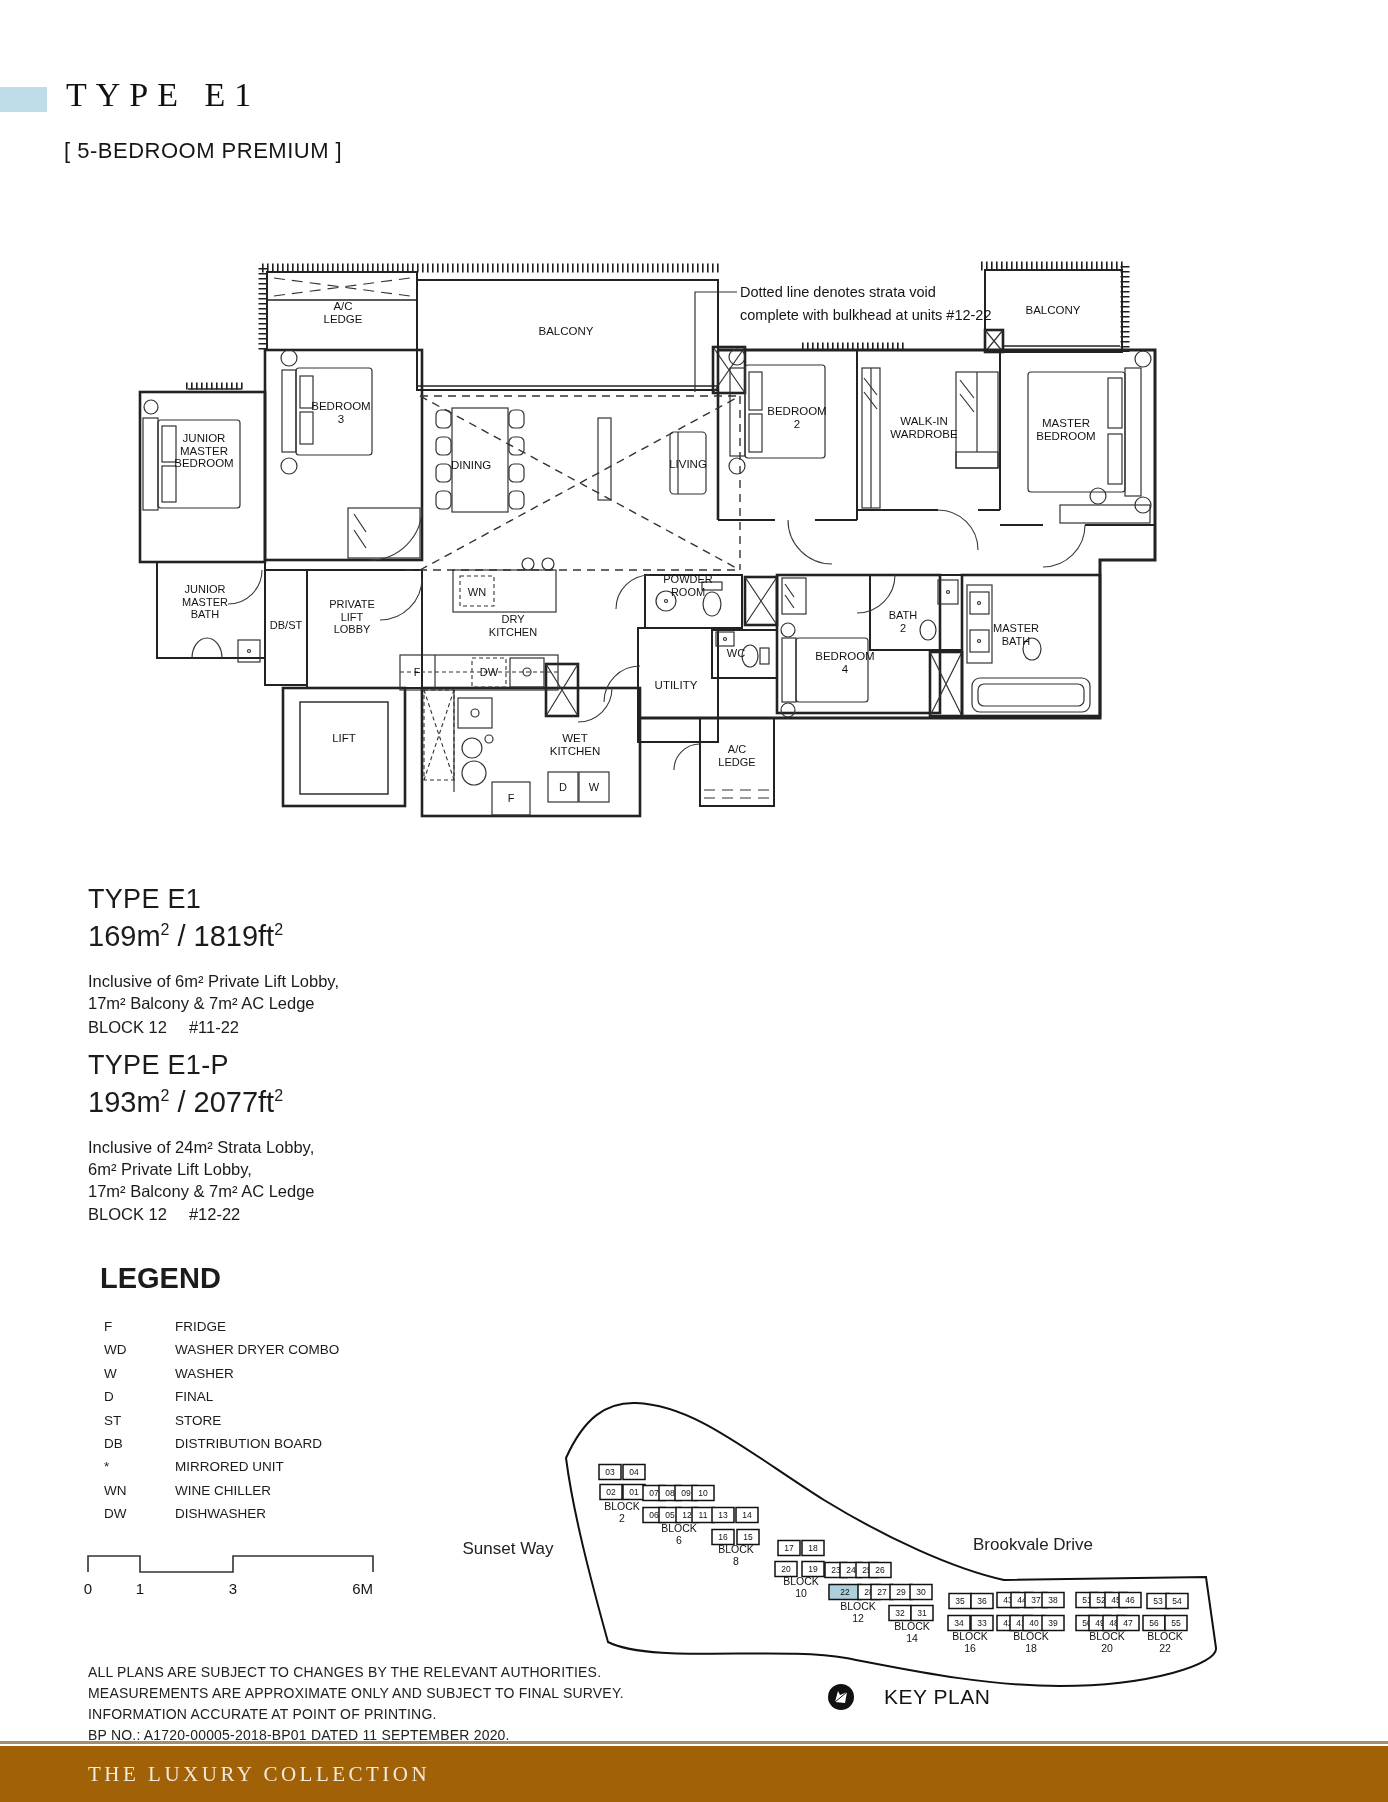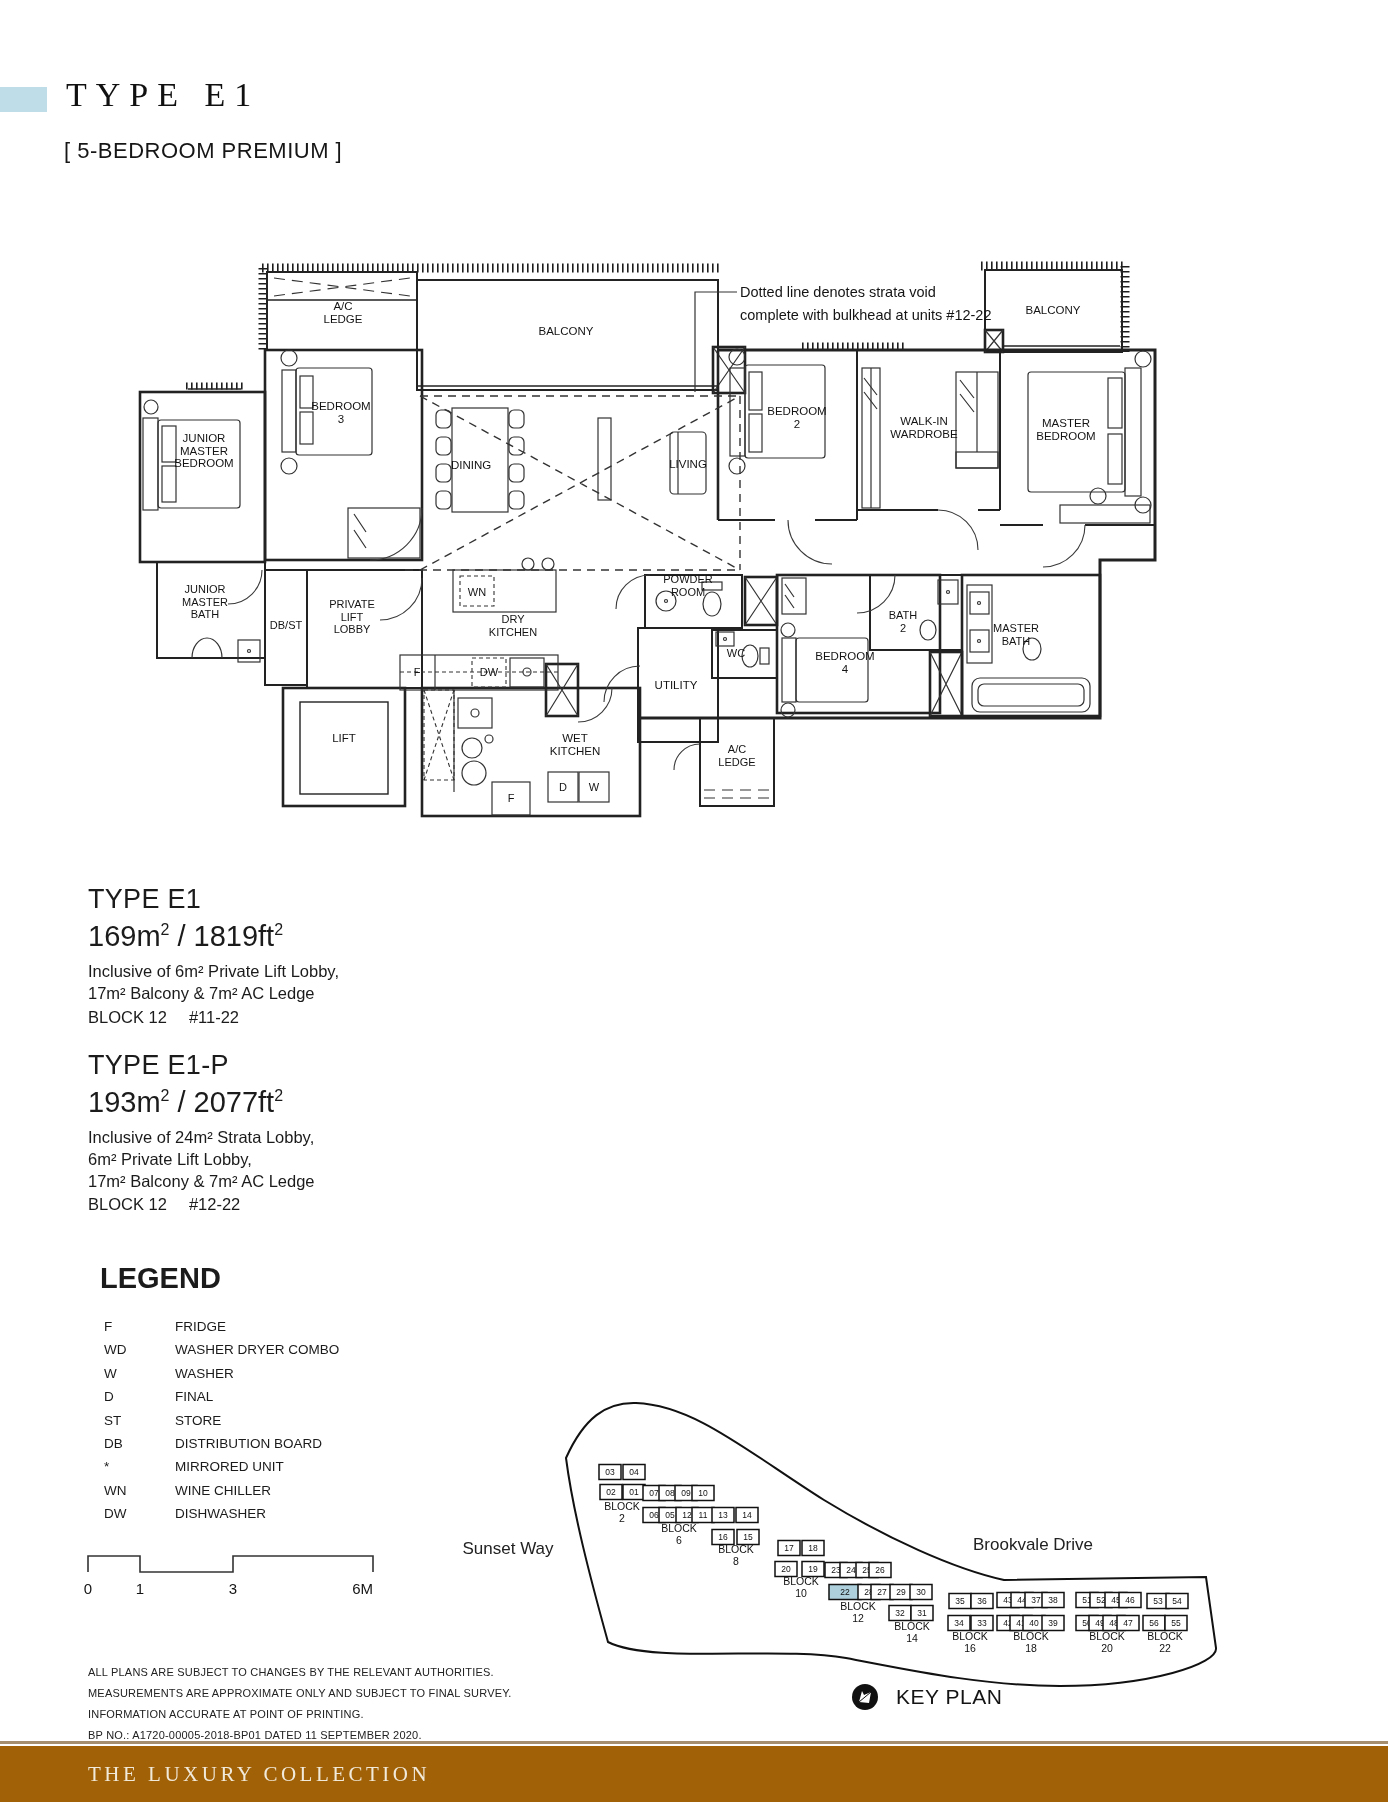--- a/index.html
+++ b/index.html
@@ -26,44 +26,44 @@
   .lbl{fill:#141414}
   .ann{font-size:14.5px;fill:#141414}
 
   .typeblock{position:absolute;left:88px;}
   #type-e1{top:884px}
   #type-e1p{top:1050px}
   .typeblock h3{margin:0;font-size:27px;font-weight:normal;letter-spacing:.3px}
   .area-line{font-size:29px;margin-top:5px}
   .area-line sup{font-size:16px}
   .area-line .asep{margin:0 8px}
-  .type-details{margin-top:8px;font-size:16.5px;line-height:1.32}
+  .type-details{margin-top:18px;font-size:16.5px;line-height:1.32}
   .block-line{font-size:16.5px;margin-top:3px}
   .block-line .stack{margin-left:22px}
 
   .legend{position:absolute;left:92px;top:1254px;}
   .legend h3{margin:8px;font-size:29px;font-weight:bold}
   .legend-rows{margin-top:24px}
   .legend-row{display:flex;align-items:baseline;height:23.4px;font-size:13.5px}
   .legend-abbr{width:71px;padding-left:12px}
 
   .scalebar{position:absolute;left:78px;top:1548px}
   .scale-tick{font-size:15px;fill:#141414}
 
   .keyplan{position:absolute;left:430px;top:1388px}
   .kp-outline{stroke:#111;stroke-width:2;fill:none}
   .kp-unit{stroke:#111;stroke-width:1.5}
   .kp-unit-label{font-size:8.5px;text-anchor:middle;fill:#111}
   .kp-block-label{font-size:10.5px;text-anchor:middle;fill:#111}
   .kp-street{font-size:17px;fill:#222;text-anchor:middle}
 
-  .keycaption{position:absolute;left:850px;top:1682px;display:flex;align-items:center;gap:16px}
+  .keycaption{position:absolute;left:826px;top:1682px;display:flex;align-items:center;gap:28px}
   .keycaption .cap{font-size:21px;letter-spacing:.5px;color:#141414}
 
-  .disclaimer{position:absolute;left:88px;top:1662px;font-size:11px;line-height:21px;letter-spacing:.2px;color:#222}
+  .disclaimer{position:absolute;left:88px;top:1662px;font-size:14px;line-height:21px;letter-spacing:.2px;color:#222}
 
   .foot-rule{position:absolute;left:0;top:1741px;width:1388px;height:3px;}
   .footbar{position:absolute;left:0;top:1746px;width:1388px;height:56px;}
   .brand{position:absolute;left:88px;top:0;line-height:56px;font-family:"Liberation Serif","DejaVu Serif",serif;
          font-size:21px;letter-spacing:3.5px;color:#f1e9da}
 </style>
 </head>
 <body>
 
 <div class="page">

